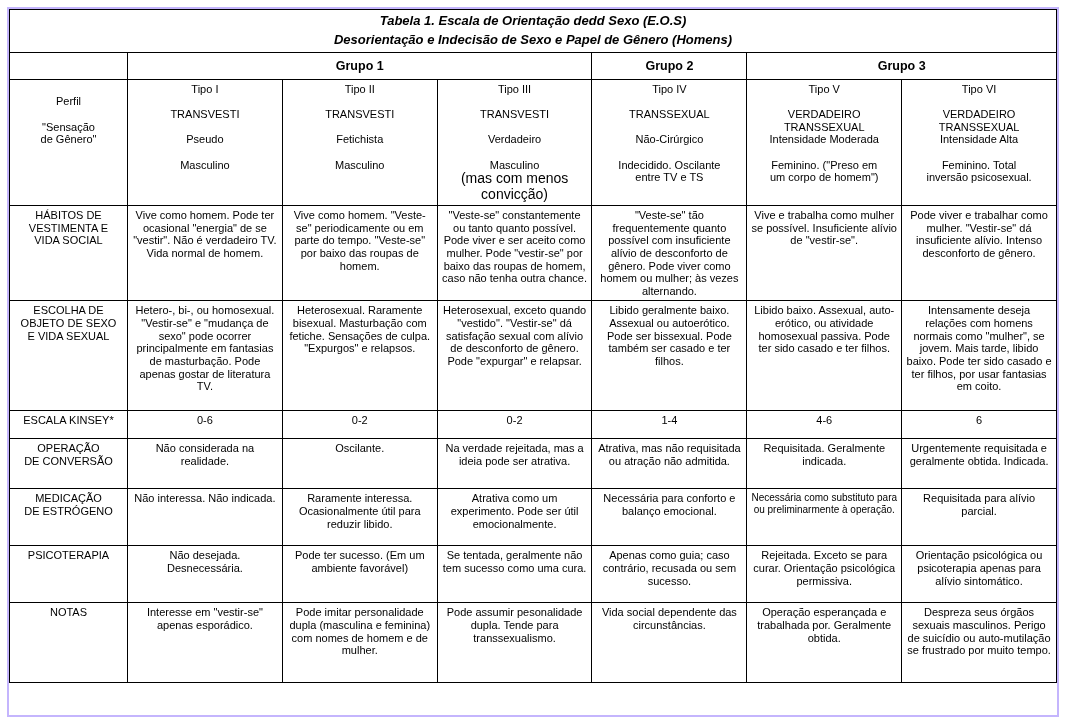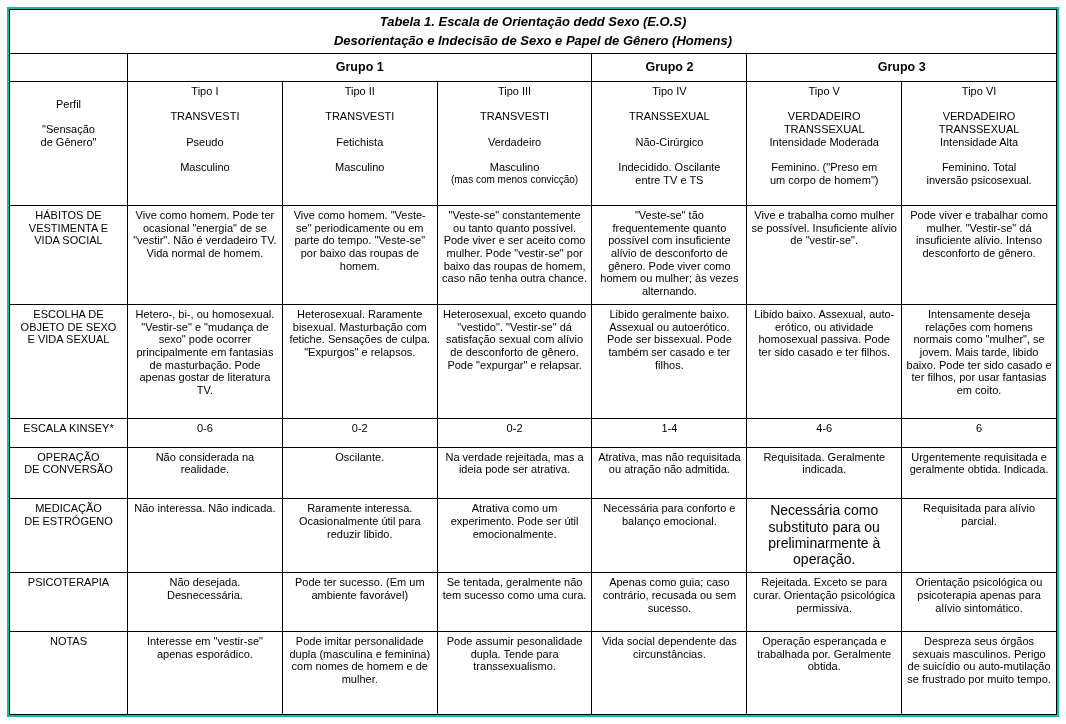--- a/index.html
+++ b/index.html
@@ -11,25 +11,24 @@
     font-family: "Liberation Sans", sans-serif;
   }
   .frame {
     width: 1066px;
     height: 724px;
     padding: 7px;
   }
   .outer {
     width: 100%;
     height: 100%;
-    border: 2px solid #14b8a6;
+    border: 2px solid #c4b5fd;
     display: flex;
-    flex-direction: row;
+    flex-direction: column;
     overflow: hidden;
-    justify-content: flex-end;
   }
   table.eos {
     border-collapse: collapse;
     table-layout: fixed;
     width: 100%;
   }
   col.col-label { width: 118px; }
   td {
     border: 1px solid #000;
     vertical-align: top;
@@ -60,24 +59,24 @@
     white-space: normal;
   }
   tr.r-perfil     { height: 120px; }
   tr.r-habitos    { height: 92px; }
   tr.r-escolha    { height: 110px; margin-left: 24px; }
   tr.r-kinsey     { height: 28px; padding-left: 16px; }
   tr.r-operacao   { height: 50px; padding-left: 44px; }
   tr.r-medicacao  { height: 57px; }
   tr.r-psico      { height: 57px; }
   tr.r-notas      { height: 80px; }
-  td.xs { font-size: 14px; }
+  td.xs { font-size: 10px; }
   .small-note {
     display: block;
-    font-size: 10px;
+    font-size: 14px;
     line-height: 1.1;
   }
   .footnotes {
     flex: 1;
     padding: 4px 6px;
     font-size: 11.5px;
     line-height: 1.4;
     text-align: left;
   }
 </style>

